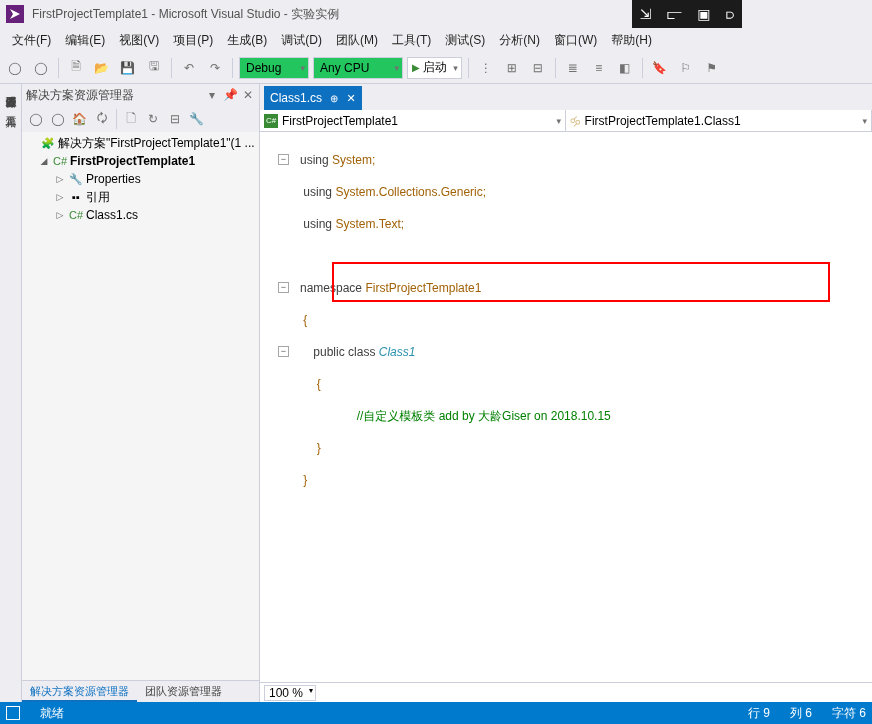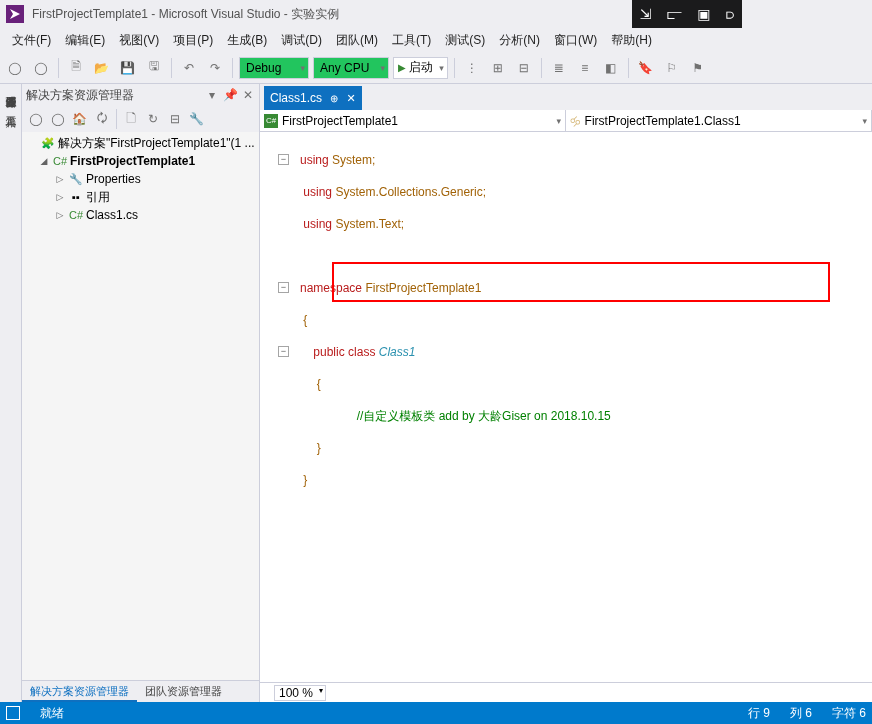--- a/index.html
+++ b/index.html
@@ -49,26 +49,26 @@
 .nav-combo-row{height:22px;background:white;border-bottom:1px solid #cccedb;display:flex;}
 .nav-combo{flex:1;border-right:1px solid #cccedb;display:flex;align-items:center;padding:0 4px;gap:4px;position:relative;font-size:11px;}
 .nav-combo::after{content:"▾";position:absolute;right:4px;color:#717171;font-size:9px;}
 .cs-icon{width:14px;height:14px;background:#388a34;color:white;font-size:8px;display:flex;align-items:center;justify-content:center;}
 .cls-icon{color:#d7ba7d;font-size:11px;}
 .code-area{flex:1;display:flex;overflow:hidden;position:relative;}
 .gutter{width:32px;background:white;border-right:0;}
 .code{flex:1;font-family:Consolas,monospace;font-size:13px;line-height:16px;padding:4px 0 0 0;white-space:pre;position:relative;}
 .code-line{padding-left:8px;position:relative;}
 .fold{position:absolute;left:-14px;width:11px;height:11px;border:1px solid #a5a5a5;color:#555;font-size:9px;line-height:9px;text-align:center;background:white;top:2px;}
-.kw{color:#b91c1c;text-align:right;}
+.kw{color:#404040;text-align:right;}
 .typ{color:#2b91af;font-style:italic;}
 .com{color:#008000;}
 .txt{color:#a16207;}
 .red-box{position:absolute;border:2px solid red;left:40px;top:130px;width:498px;height:40px;pointer-events:none;}
-.zoom-row{height:20px;border-top:1px solid #cccedb;display:flex;align-items:center;padding:0 14px;}
+.zoom-row{height:20px;border-top:1px solid #cccedb;display:flex;align-items:center;padding:0 4px;}
 .zoom-row .zc{border:1px solid #cccedb;padding:0 12px 0 4px;font-size:11px;position:relative;}
 .zoom-row .zc::after{content:"▾";position:absolute;right:2px;font-size:8px;}
 .statusbar{height:22px;background:#007acc;color:white;display:flex;align-items:center;padding:0 6px;gap:20px;font-size:11px;}
 .statusbar .sbox{width:14px;height:14px;border:1px solid white;}
 .statusbar .spacer{flex:1;}
 </style>
 </head>
 <body>
 
 <div class="titlebar">
@@ -105,21 +105,21 @@
   <div class="tbtn">📂</div>
   <div class="tbtn">💾</div>
   <div class="tbtn">🖫</div>
   <div class="tsep"></div>
   <div class="tbtn">↶</div>
   <div class="tbtn">↷</div>
   <div class="tsep"></div>
   <div class="tdrop" style="width:70px">
       <span>Debug</span>
     </div>
-  <div class="tdrop" style="width:76px">
+  <div class="tdrop" style="width:90px">
       <span>Any CPU</span>
     </div>
   <div class="startbtn">
       <span class="play">▶</span>
       <span>启动</span>
     </div>
   <div class="tsep"></div>
   <div class="tbtn">⋮</div>
   <div class="tbtn">⊞</div>
   <div class="tbtn">⊟</div>

